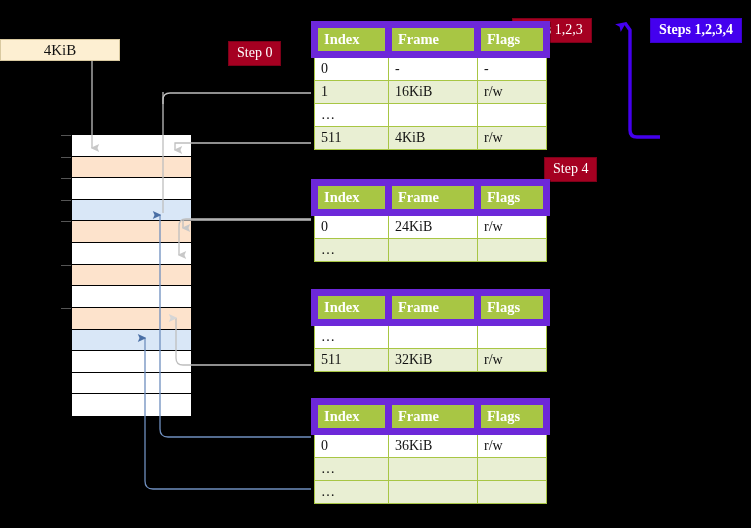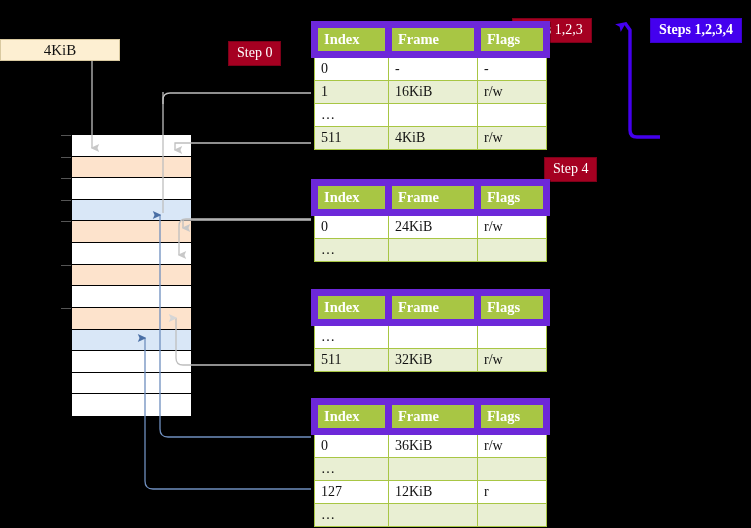--- a/index.html
+++ b/index.html
@@ -181,25 +181,20 @@
         <tr>
           <td class="col-i">0</td>
           <td class="col-f">36KiB</td>
           <td class="col-g">r/w</td>
         </tr>
         <tr class="alt">
           <td class="col-i">…</td>
           <td class="col-f">&nbsp;</td>
           <td class="col-g">&nbsp;</td>
         </tr>
-        <tr>
-          <td class="col-i">127</td>
-          <td class="col-f">12KiB</td>
-          <td class="col-g">r</td>
-        </tr>
         <tr class="alt">
           <td class="col-i">…</td>
           <td class="col-f">&nbsp;</td>
           <td class="col-g">&nbsp;</td>
         </tr>
       </tbody>
   </table>
 
   <svg class="wires" viewBox="0 0 751 528">
     <defs>

